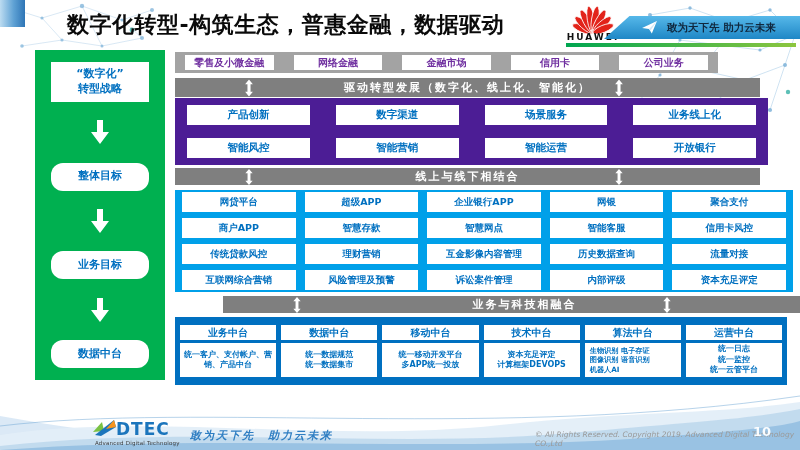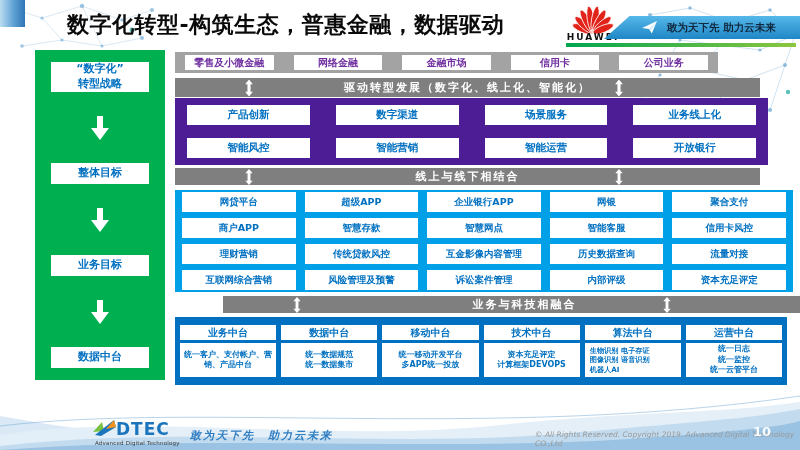--- a/index.html
+++ b/index.html
@@ -26,22 +26,22 @@
   .consta{position:absolute;pointer-events:none;}
   .waves{position:absolute;left:0;bottom:0;width:800px;height:58px;}
 
   
   .sidebar{position:absolute;left:35px;top:50px;width:130px;height:330px;background:#00b050;
     display:flex;flex-direction:column;align-items:center;justify-content:space-between;
     padding:12px 0;box-sizing:border-box;}
   .side-box{width:98px;background:#fff;color:#0070c0;font-weight:bold;font-size:11px;
     display:flex;align-items:center;justify-content:center;text-align:center;
     white-space:pre-line;line-height:1.35;}
-  .side-box.first{height:30px;}
-  .side-box.rest{height:21px;}
+  .side-box.first{height:40px;}
+  .side-box.rest{height:28px;border-radius:12px;}
 
   
   .wbox{background:#fff;display:flex;align-items:center;justify-content:center;
     text-align:center;font-weight:bold;}
 
   
   .band-green{position:absolute;left:175px;top:52px;width:543px;height:21px;background:#a3a3a3;
     display:flex;align-items:center;padding:3px 10px;box-sizing:border-box;gap:20px;}
   .band-green .wbox{flex:1;height:15px;color:#7030a0;font-size:10px;}
 
@@ -234,22 +234,22 @@
     <div class="wbox">网贷平台</div>
     <div class="wbox">超级APP</div>
     <div class="wbox">企业银行APP</div>
     <div class="wbox">网银</div>
     <div class="wbox">聚合支付</div>
     <div class="wbox">商户APP</div>
     <div class="wbox">智慧存款</div>
     <div class="wbox">智慧网点</div>
     <div class="wbox">智能客服</div>
     <div class="wbox">信用卡风控</div>
+    <div class="wbox">传统贷款风控</div>
     <div class="wbox">理财营销</div>
-    <div class="wbox">传统贷款风控</div>
     <div class="wbox">互金影像内容管理</div>
     <div class="wbox">历史数据查询</div>
     <div class="wbox">流量对接</div>
     <div class="wbox">互联网综合营销</div>
     <div class="wbox">风险管理及预警</div>
     <div class="wbox">诉讼案件管理</div>
     <div class="wbox">内部评级</div>
     <div class="wbox">资本充足评定</div>
   </div>
 

